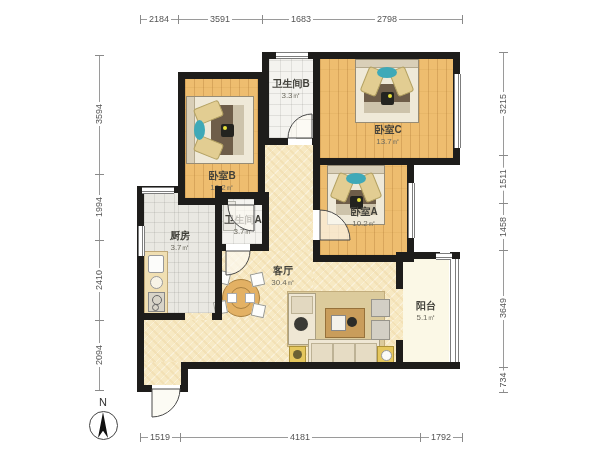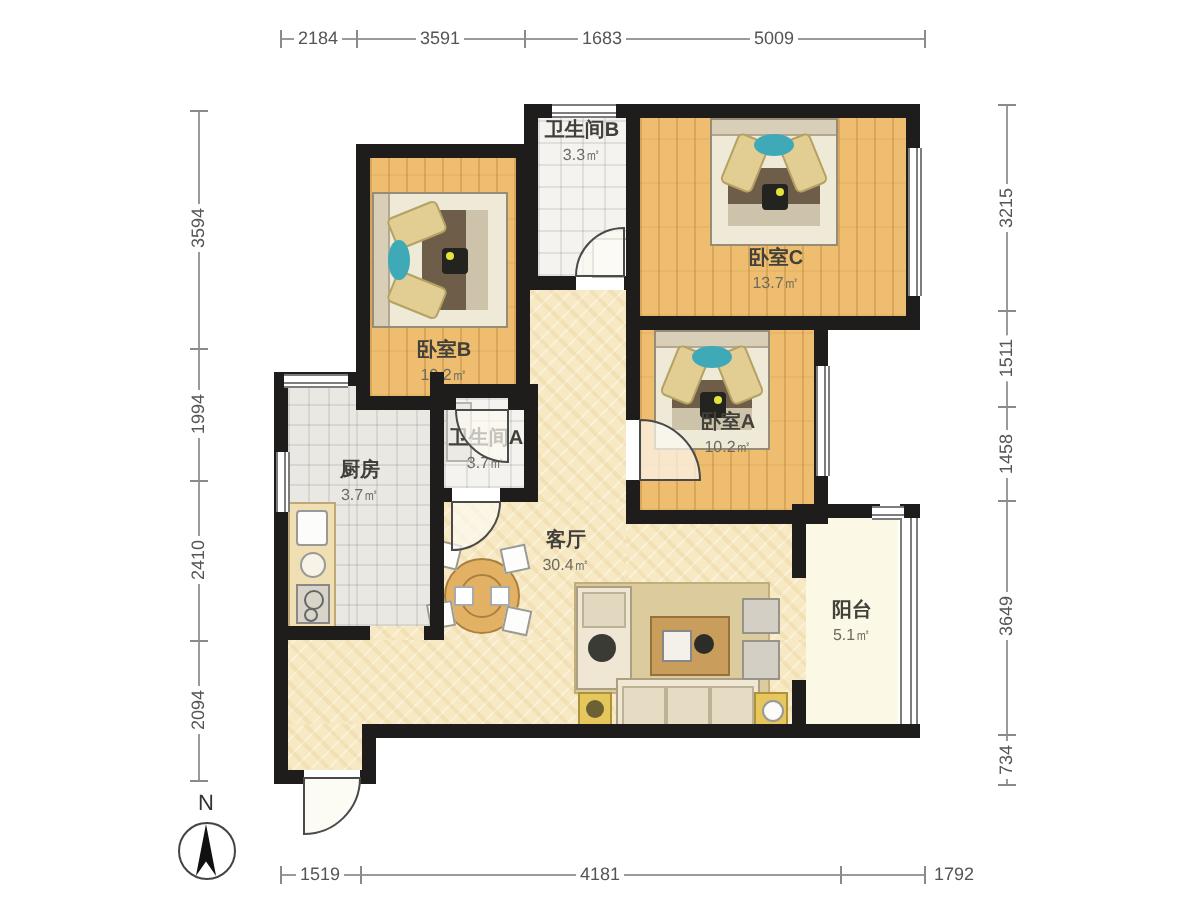--- a/index.html
+++ b/index.html
@@ -181,21 +181,21 @@
   </div>
 
   <div class="furn" style="left:296px;top:119px;width:16px;height:18px;background:#fbfbf9;border:1px solid #b5b5ad;"></div>
 
   <div class="furn" style="left:223px;top:201px;width:11px;height:28px;background:#eceae4;border:1px solid #b5b5ad;"></div>
 
   <div class="roomlabel" style="left:222px;top:170px;">
     <span class="nm">卧室B</span>
       <span class="ar">10.2㎡</span>
   </div>
-  <div class="roomlabel" style="left:291px;top:60px;">
+  <div class="roomlabel" style="left:291px;top:78px;">
     <span class="nm">卫生间B</span>
       <span class="ar">3.3㎡</span>
   </div>
   <div class="roomlabel" style="left:388px;top:124px;">
     <span class="nm">卧室C</span>
       <span class="ar">13.7㎡</span>
   </div>
   <div class="roomlabel" style="left:180px;top:230px;">
     <span class="nm">厨房</span>
       <span class="ar">3.7㎡</span>
@@ -219,30 +219,30 @@
 
   <div class="dimline" style="left:140px;top:19px;width:322px;height:1px;"></div>
   <div class="tick" style="left:140px;top:15px;width:1px;height:9px;"></div>
   <div class="tick" style="left:178px;top:15px;width:1px;height:9px;"></div>
   <div class="tick" style="left:262px;top:15px;width:1px;height:9px;"></div>
   <div class="tick" style="left:312px;top:15px;width:1px;height:9px;"></div>
   <div class="tick" style="left:462px;top:15px;width:1px;height:9px;"></div>
   <span class="dimlab" style="left:159px;top:19px;">2184</span>
   <span class="dimlab" style="left:220px;top:19px;">3591</span>
   <span class="dimlab" style="left:287px;top:19px;margin-left:14px;">1683</span>
-  <span class="dimlab" style="left:387px;top:19px;">5009</span>
+  <span class="dimlab" style="left:387px;top:19px;">2798</span>
 
   <div class="dimline" style="left:140px;top:437px;width:322px;height:1px;"></div>
   <div class="tick" style="left:140px;top:433px;width:1px;height:9px;"></div>
   <div class="tick" style="left:180px;top:433px;width:1px;height:9px;"></div>
   <div class="tick" style="left:420px;top:433px;width:1px;height:9px;"></div>
   <div class="tick" style="left:462px;top:433px;width:1px;height:9px;"></div>
   <span class="dimlab" style="left:160px;top:437px;">1519</span>
   <span class="dimlab" style="left:300px;top:437px;">4181</span>
-  <span class="dimlab" style="left:441px;top:437px;margin-left:36px;">1792</span>
+  <span class="dimlab" style="left:441px;top:437px;">1792</span>
 
   <div class="dimline" style="left:99px;top:55px;width:1px;height:335px;"></div>
   <div class="tick" style="left:95px;top:55px;width:9px;height:1px;"></div>
   <div class="tick" style="left:95px;top:174px;width:9px;height:1px;"></div>
   <div class="tick" style="left:95px;top:240px;width:9px;height:1px;"></div>
   <div class="tick" style="left:95px;top:320px;width:9px;height:1px;"></div>
   <div class="tick" style="left:95px;top:390px;width:9px;height:1px;"></div>
   <span class="dimlabv" style="left:99px;top:114px;">3594</span>
   <span class="dimlabv" style="left:99px;top:207px;">1994</span>
   <span class="dimlabv" style="left:99px;top:280px;">2410</span>

